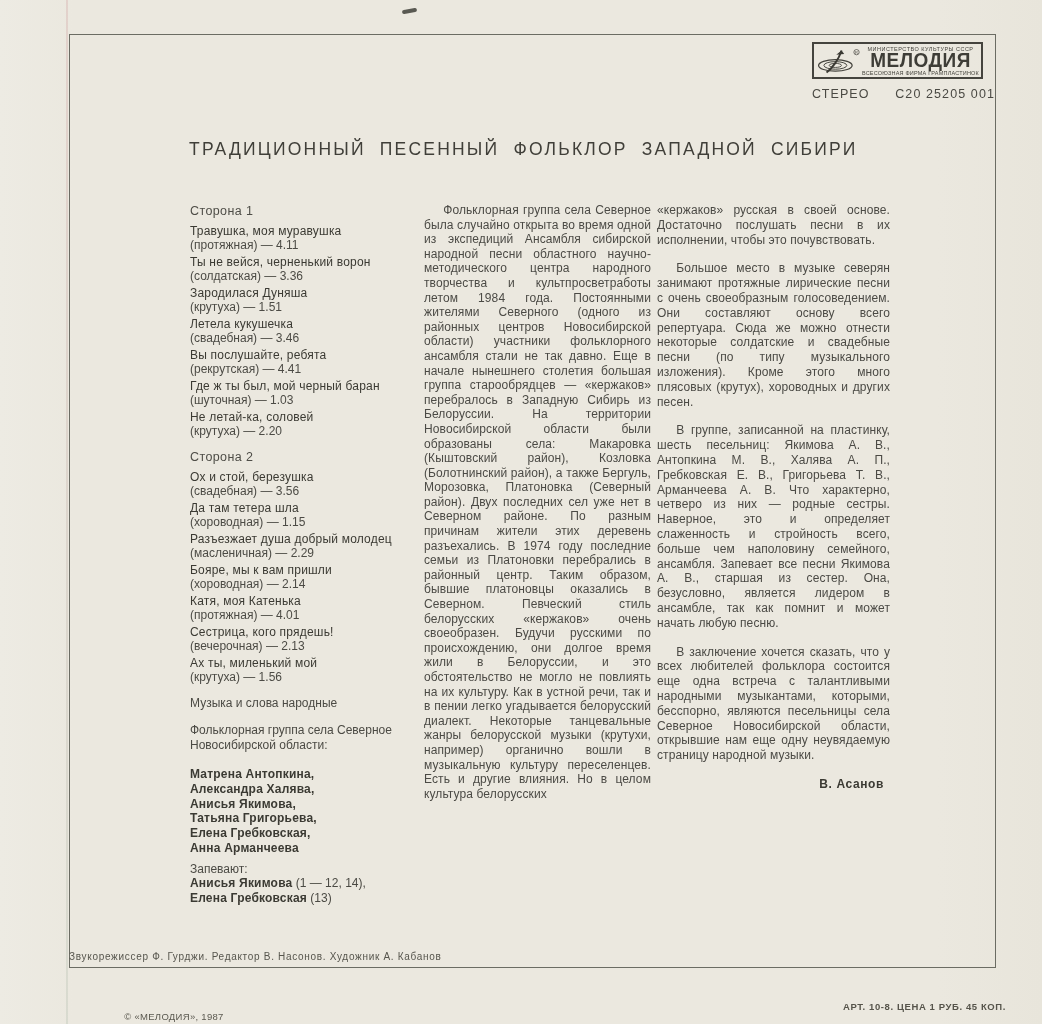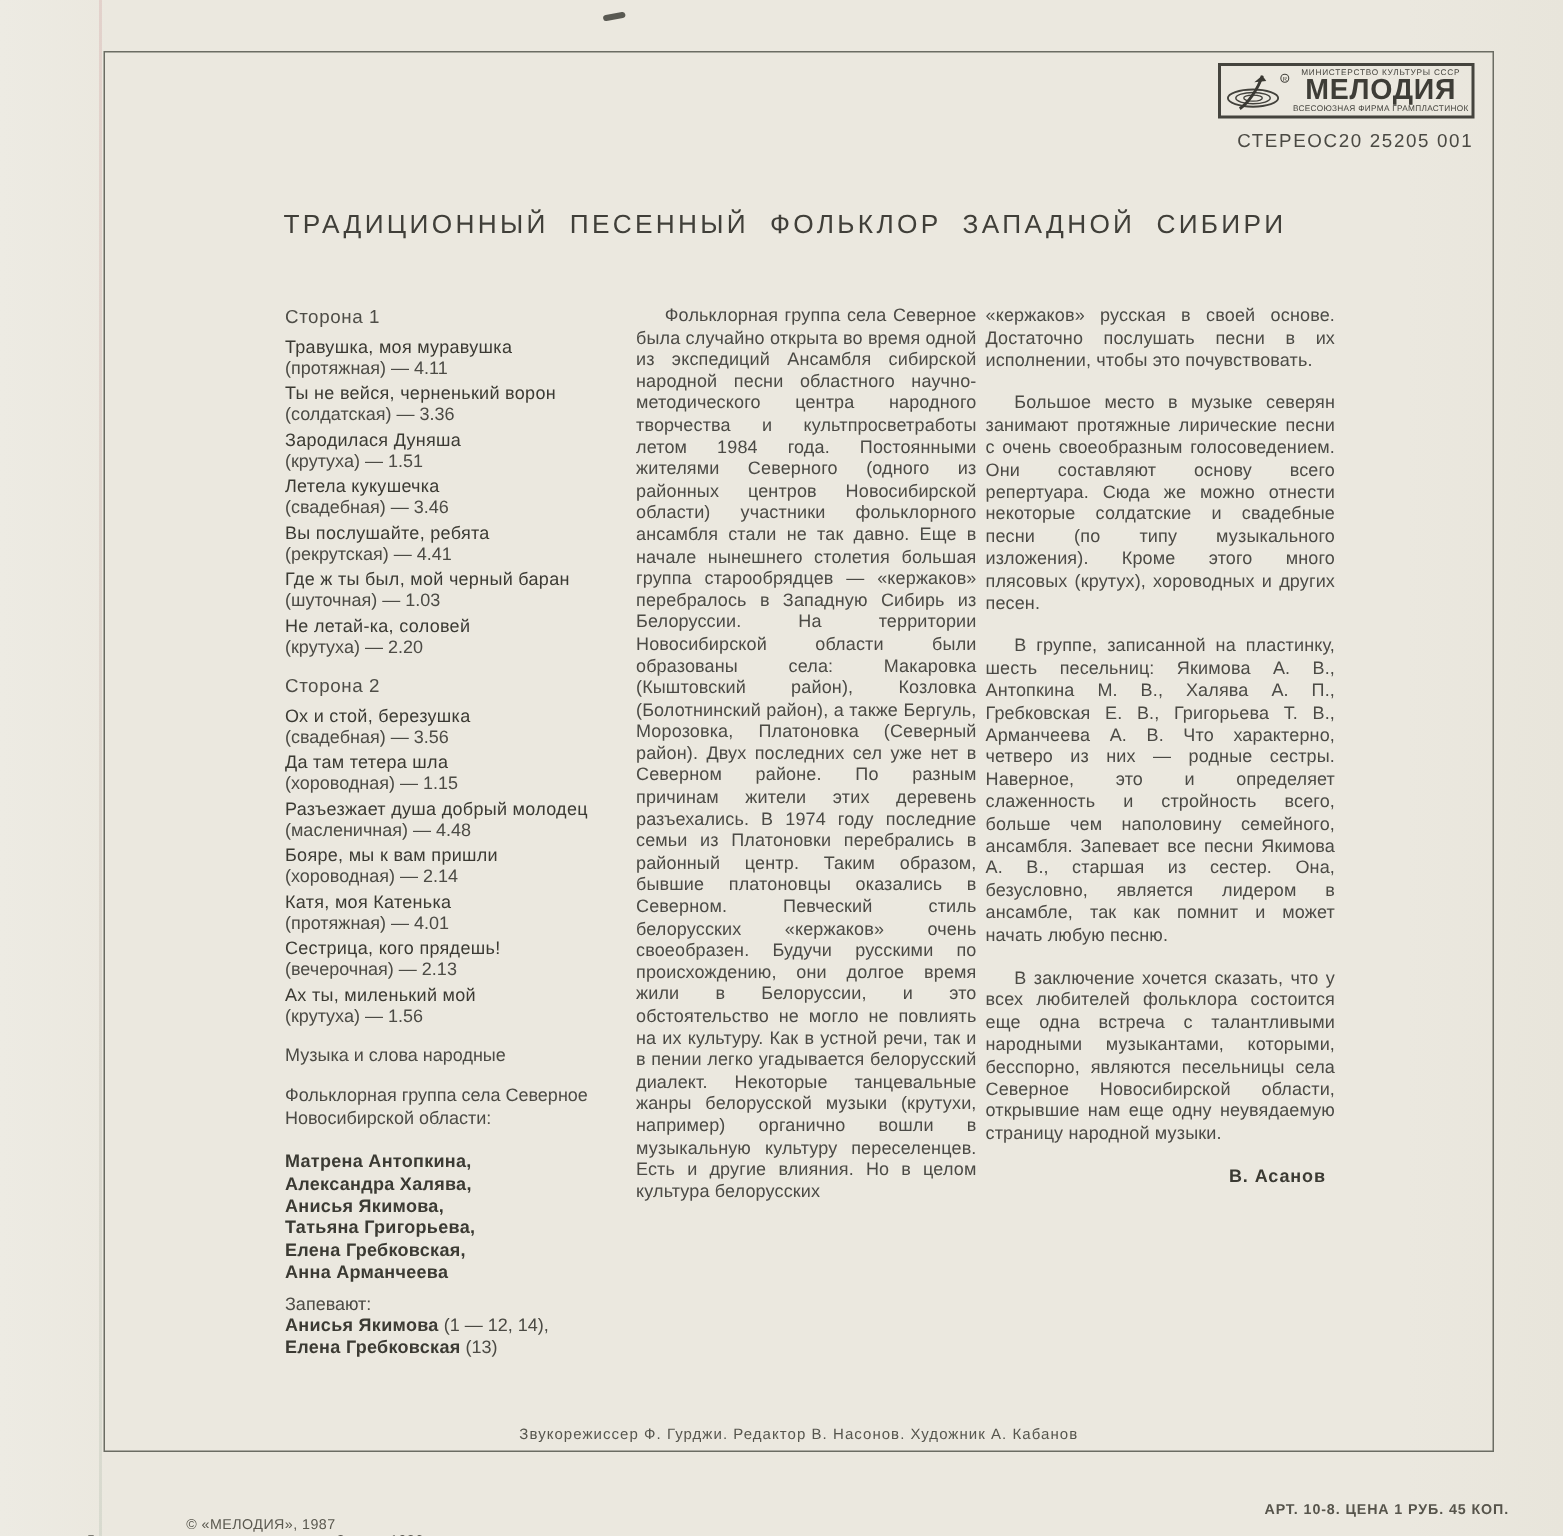--- a/index.html
+++ b/index.html
@@ -21,21 +21,21 @@
   .logo-box { position:absolute; left:812px; top:42px; width:171px; height:37px;
     border:2px solid #45443e; box-sizing:border-box; display:flex; align-items:stretch; }
   .emblem { width:50px; display:flex; align-items:center; justify-content:center; }
   .logo-text { flex:1; display:flex; flex-direction:column; justify-content:center;
     align-items:center; padding-right:2px; }
   .logo-ministry { font-size:5.5px; letter-spacing:.5px; color:#45443e; white-space:nowrap; }
   .logo-brand { font-size:19px; line-height:18px; letter-spacing:.5px; font-weight:bold;
     color:#3e3d37; transform:scaleY(1.02); }
   .logo-firm { font-size:5.5px; letter-spacing:.2px; color:#45443e; white-space:nowrap; }
   .stereo-row { position:absolute; left:812px; top:87px; width:183px; display:flex;
-    justify-content:center; font-size:12.5px; letter-spacing:1.1px; color:#4a4943; }
+    justify-content:space-between; font-size:12.5px; letter-spacing:1.1px; color:#4a4943; }
 
   .album-title { position:absolute; left:189px; top:139px; font-size:17.5px;
     letter-spacing:2.2px; word-spacing:7px; color:#403f39; white-space:nowrap; }
 
   .col { position:absolute; font-size:12px; }
   .col1 { left:190px; top:204px; width:218px; }
   .col2 { left:424px; top:203px; width:227px; }
   .col3 { left:657px; top:203px; width:233px; }
 
   .side-heading { font-size:12.5px; letter-spacing:.4px; color:#4e4d47; margin-bottom:7px; }
@@ -51,21 +51,21 @@
   .lead-name { font-weight:bold; color:#3b3a33; letter-spacing:.2px; }
 
   .notes p { margin:0; text-align:justify; line-height:14.6px; letter-spacing:.1px;
     color:#4b4a45; }
   .col2 p { text-indent:1.6em; }
   .col3 p { margin-bottom:14px; text-indent:1.6em; line-height:14.8px; }
   .col3 p:first-of-type { text-indent:0; }
   .signature { text-align:right; font-weight:bold; color:#3b3a33; padding-right:6px;
     letter-spacing:.6px; font-size:12px; }
 
-  .credits-line { position:absolute; left:69px; top:951px; width:927px; text-align:center;
+  .credits-line { position:absolute; left:69px; top:951px; width:927px; text-align:left;
     font-size:10px; letter-spacing:.7px; color:#56554d; }
 
   .imprint { position:absolute; left:57px; top:1012px; font-size:9.5px; line-height:10.5px;
     color:#5a584f; letter-spacing:.3px;text-align:center; }
   .imprint div { white-space:nowrap; }
   .imprint .blurry { filter:blur(.4px); opacity:.85; line-height:9.5px; }
   .price { position:absolute; right:36px; top:1001px; font-size:9.5px; font-weight:bold;
     letter-spacing:.6px; color:#56544b; }
 </style>
 </head>
@@ -151,21 +151,21 @@
             <div class="track-detail">(свадебная) — 3.56</div>
           </div>
 
           <div class="track">
             <div class="track-title">Да там тетера шла</div>
             <div class="track-detail">(хороводная) — 1.15</div>
           </div>
 
           <div class="track">
             <div class="track-title">Разъезжает душа добрый молодец</div>
-            <div class="track-detail">(масленичная) — 4.48</div>
+            <div class="track-detail">(масленичная) — 2.29</div>
           </div>
 
           <div class="track">
             <div class="track-title">Бояре, мы к вам пришли</div>
             <div class="track-detail">(хороводная) — 2.14</div>
           </div>
 
           <div class="track">
             <div class="track-title">Катя, моя Катенька</div>
             <div class="track-detail">(протяжная) — 4.01</div>

